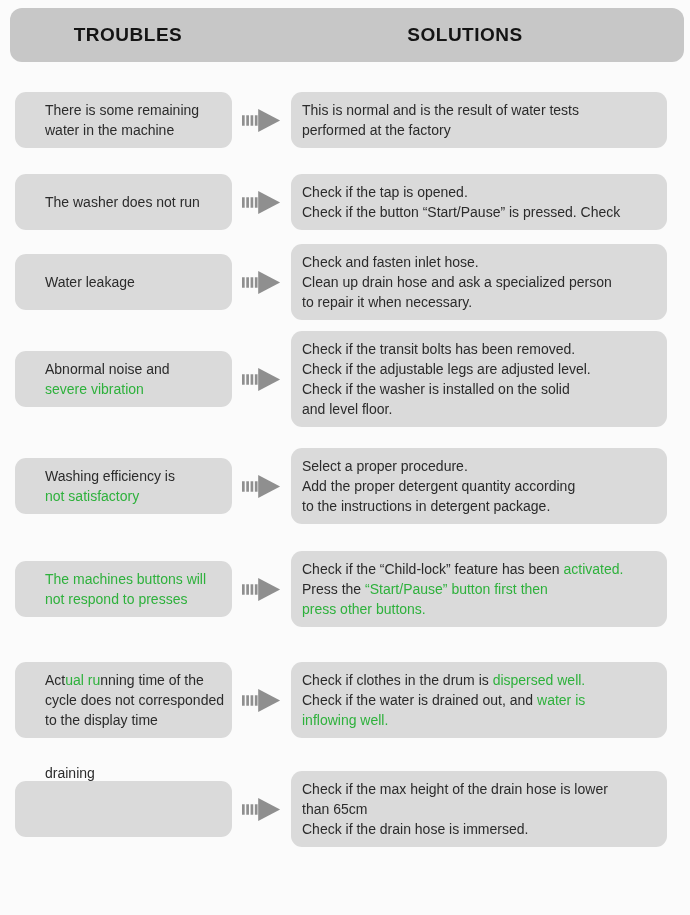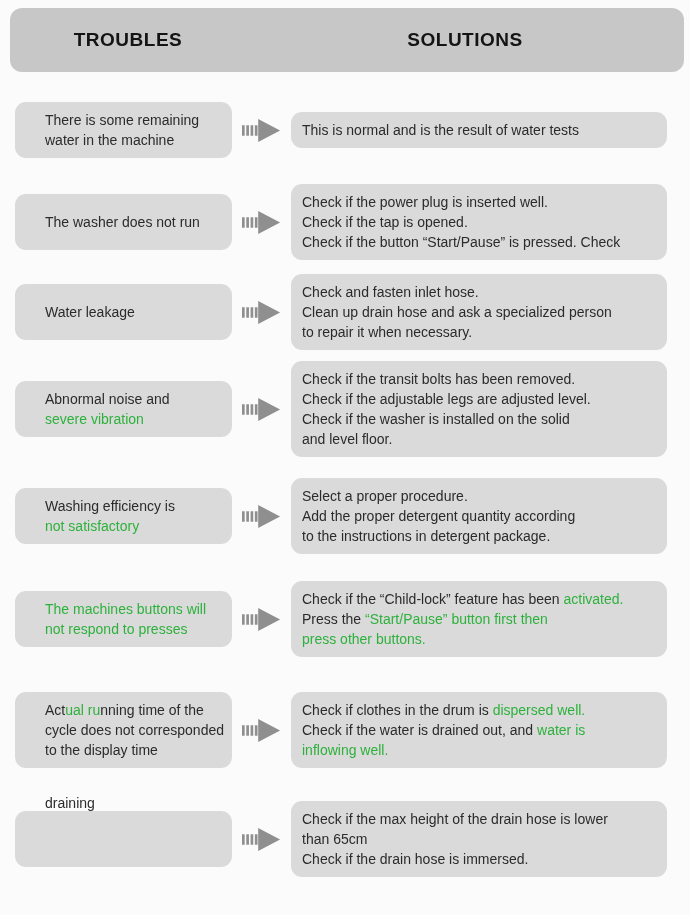--- a/index.html
+++ b/index.html
@@ -16,21 +16,21 @@
     width: 690px; height: 915px;
     background: var(--page-bg);
     font-family: "Liberation Sans", "DejaVu Sans", sans-serif;
     color: var(--text);
     overflow: hidden;
   }
   .page { width: 690px; height: 915px; padding-top: 8px; }
 
   .header-bar {
     margin: 0 6px 30px 10px;
-    height: 64px;
+    height: 54px;
     background: var(--header-bg);
     border-radius: 12px;
     display: flex;
     align-items: center;
   }
   .header-cell {
     font-weight: bold;
     font-size: 19px;
     letter-spacing: 0.5px;
     text-align: center;
@@ -104,37 +104,37 @@
           <svg viewBox="0 0 42 30" width="40" height="29" aria-hidden="true">
             <rect x="0" y="9.5" width="2.8" height="11"></rect>
             <rect x="4.5" y="9.5" width="2.8" height="11"></rect>
             <rect x="9" y="9.5" width="2.8" height="11"></rect>
             <rect x="13.5" y="9.5" width="2.8" height="11"></rect>
             <polygon points="17,3 40,15 17,27"></polygon>
           </svg>
         </div>
         <div class="box solution-box">
           <div class="line"><span>This is normal and is the result of water tests</span></div>
+          <div class="line"><span>performed at the factory</span></div>
         </div>
       </div>
       <div class="row">
         <div class="box trouble-box">
           <div class="line"><span>The washer does not run</span></div>
         </div>
         <div class="arrow-col">
           <svg viewBox="0 0 42 30" width="40" height="29" aria-hidden="true">
             <rect x="0" y="9.5" width="2.8" height="11"></rect>
             <rect x="4.5" y="9.5" width="2.8" height="11"></rect>
             <rect x="9" y="9.5" width="2.8" height="11"></rect>
             <rect x="13.5" y="9.5" width="2.8" height="11"></rect>
             <polygon points="17,3 40,15 17,27"></polygon>
           </svg>
         </div>
         <div class="box solution-box">
-          <div class="line"><span>Check if the power plug is inserted well.</span></div>
           <div class="line"><span>Check if the tap is opened.</span></div>
           <div class="line"><span>Check if the button “Start/Pause” is pressed. Check</span></div>
         </div>
       </div>
       <div class="row">
         <div class="box trouble-box">
           <div class="line"><span>Water leakage</span></div>
         </div>
         <div class="arrow-col">
           <svg viewBox="0 0 42 30" width="40" height="29" aria-hidden="true">

